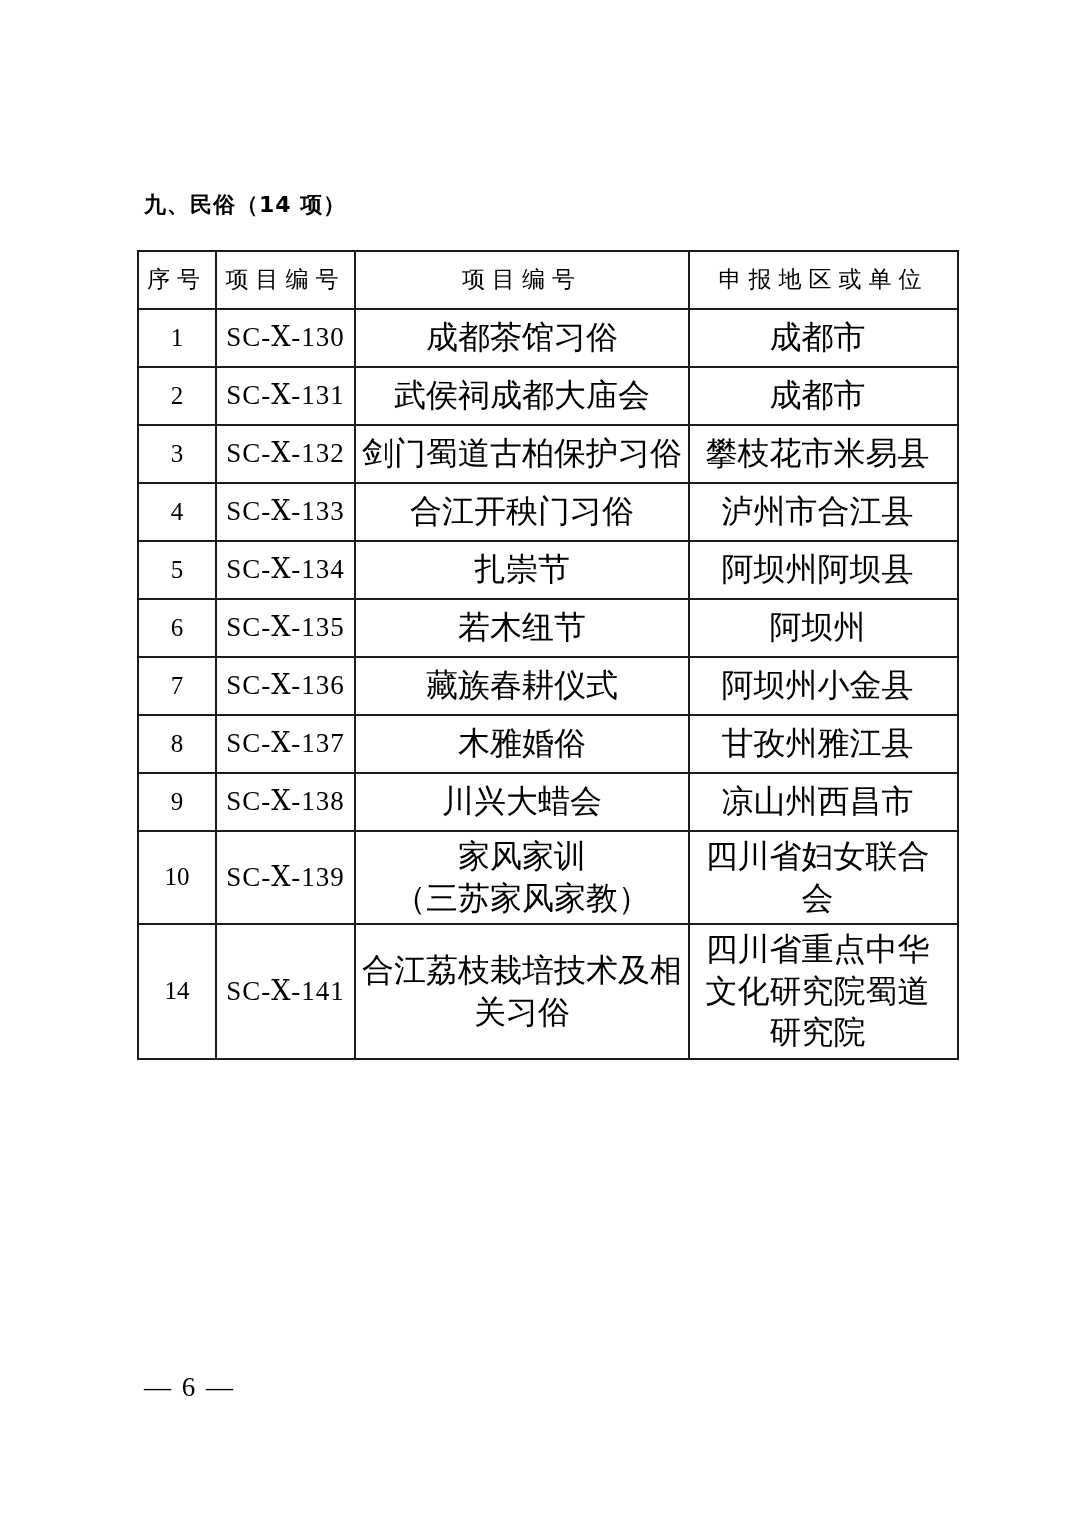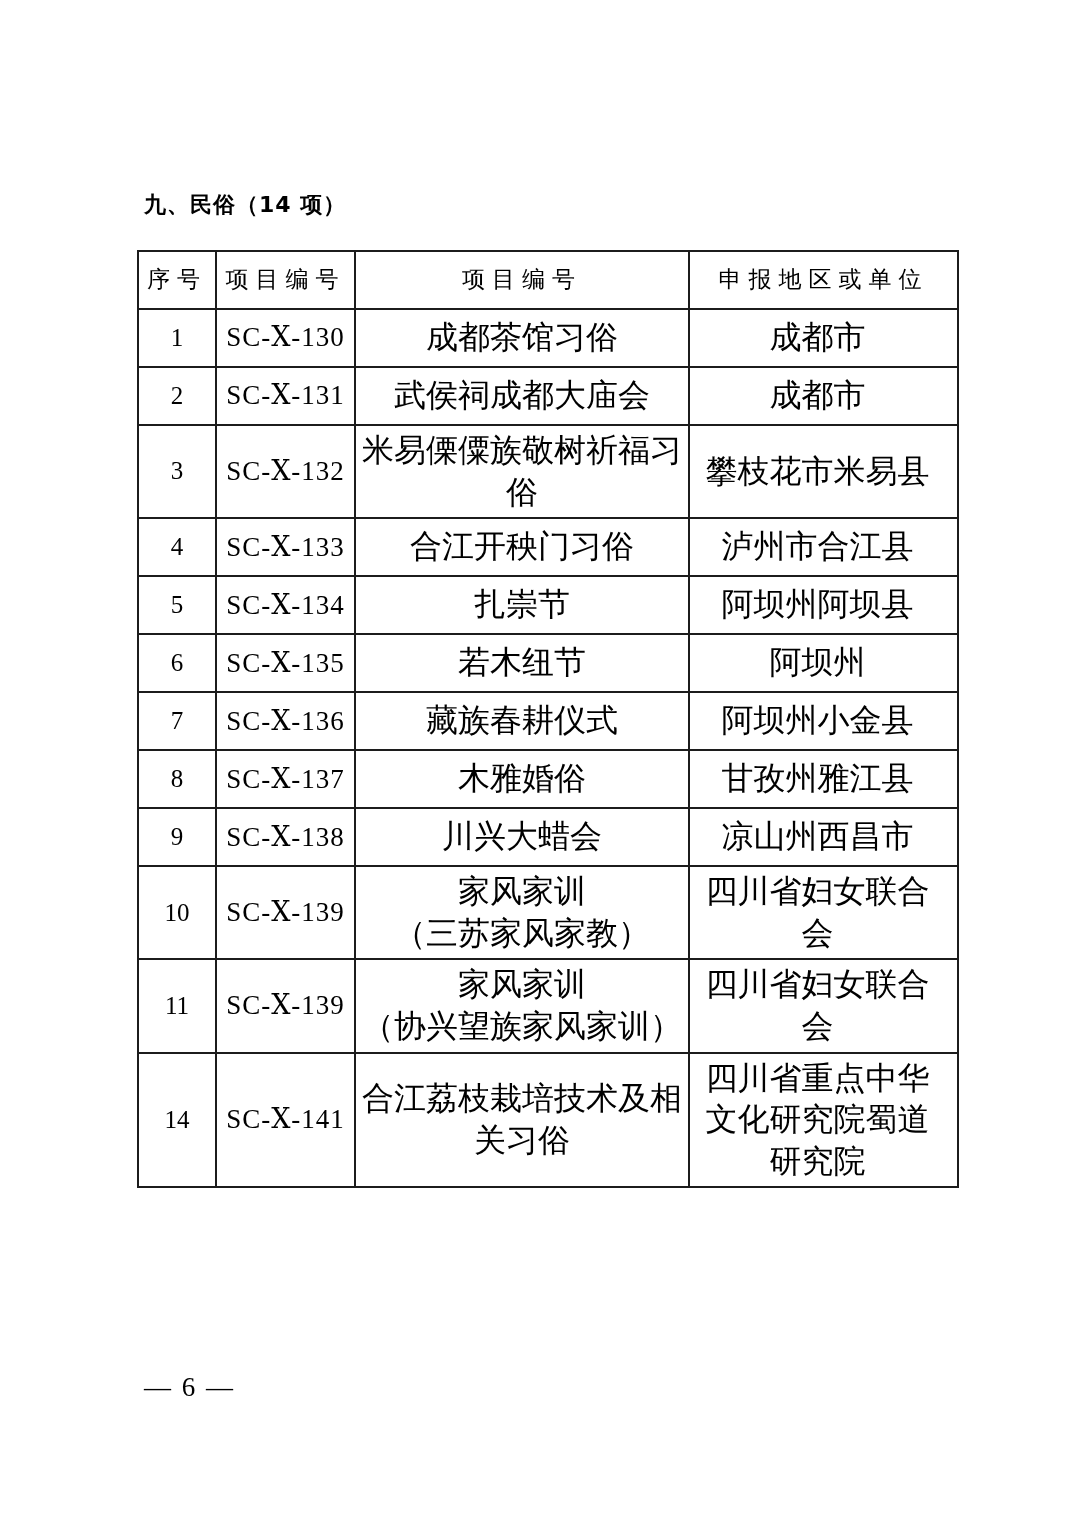--- a/index.html
+++ b/index.html
@@ -110,21 +110,21 @@
         </tr>
         <tr>
           <td class="cell-index">2</td>
           <td class="cell-code">SC-Ⅹ-131</td>
           <td class="cell-name">武侯祠成都大庙会</td>
           <td class="cell-unit">成都市</td>
         </tr>
         <tr>
           <td class="cell-index">3</td>
           <td class="cell-code">SC-Ⅹ-132</td>
-          <td class="cell-name">米易傈僳族敬树祈福习俗</td>
+          <td class="cell-name">剑门蜀道古柏保护习俗</td>
           <td class="cell-unit">攀枝花市米易县</td>
         </tr>
         <tr>
           <td class="cell-index">4</td>
           <td class="cell-code">SC-Ⅹ-133</td>
           <td class="cell-name">合江开秧门习俗</td>
           <td class="cell-unit">泸州市合江县</td>
         </tr>
         <tr>
           <td class="cell-index">5</td>
@@ -159,29 +159,20 @@
         <tr>
           <td class="cell-index">10</td>
           <td class="cell-code">SC-Ⅹ-139</td>
           <td class="cell-name">
             <div>家风家训</div>
             <div>（三苏家风家教）</div>
           </td>
           <td class="cell-unit">四川省妇女联合会</td>
         </tr>
         <tr>
-          <td class="cell-index">11</td>
-          <td class="cell-code">SC-Ⅹ-139</td>
-          <td class="cell-name">
-            <div>家风家训</div>
-            <div>（协兴望族家风家训）</div>
-          </td>
-          <td class="cell-unit">四川省妇女联合会</td>
-        </tr>
-        <tr>
           <td class="cell-index">14</td>
           <td class="cell-code">SC-Ⅹ-141</td>
           <td class="cell-name">合江荔枝栽培技术及相关习俗</td>
           <td class="cell-unit">四川省重点中华文化研究院蜀道研究院</td>
         </tr>
       </tbody>
   </table>
 
   <div class="page-footer">— 6 —</div>
 

